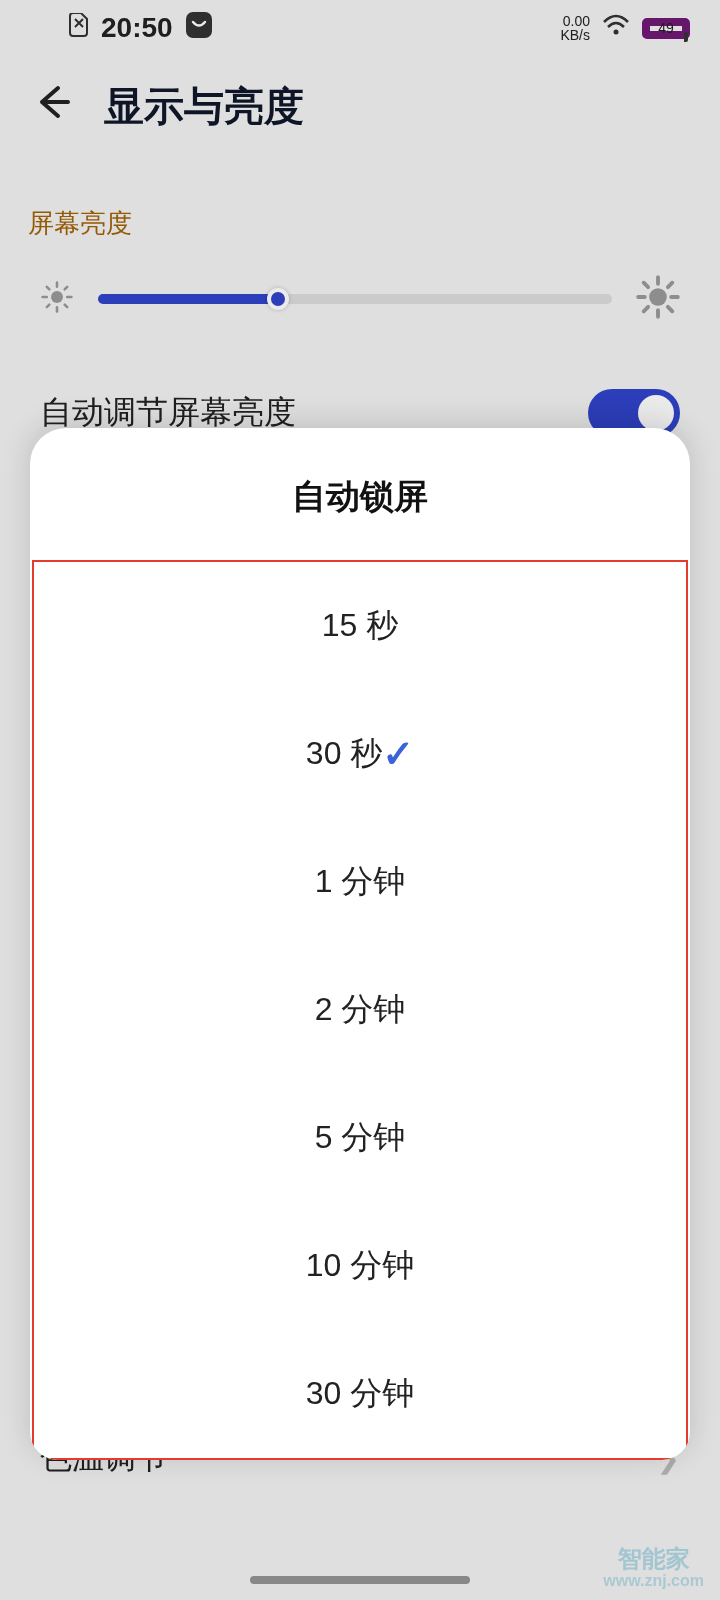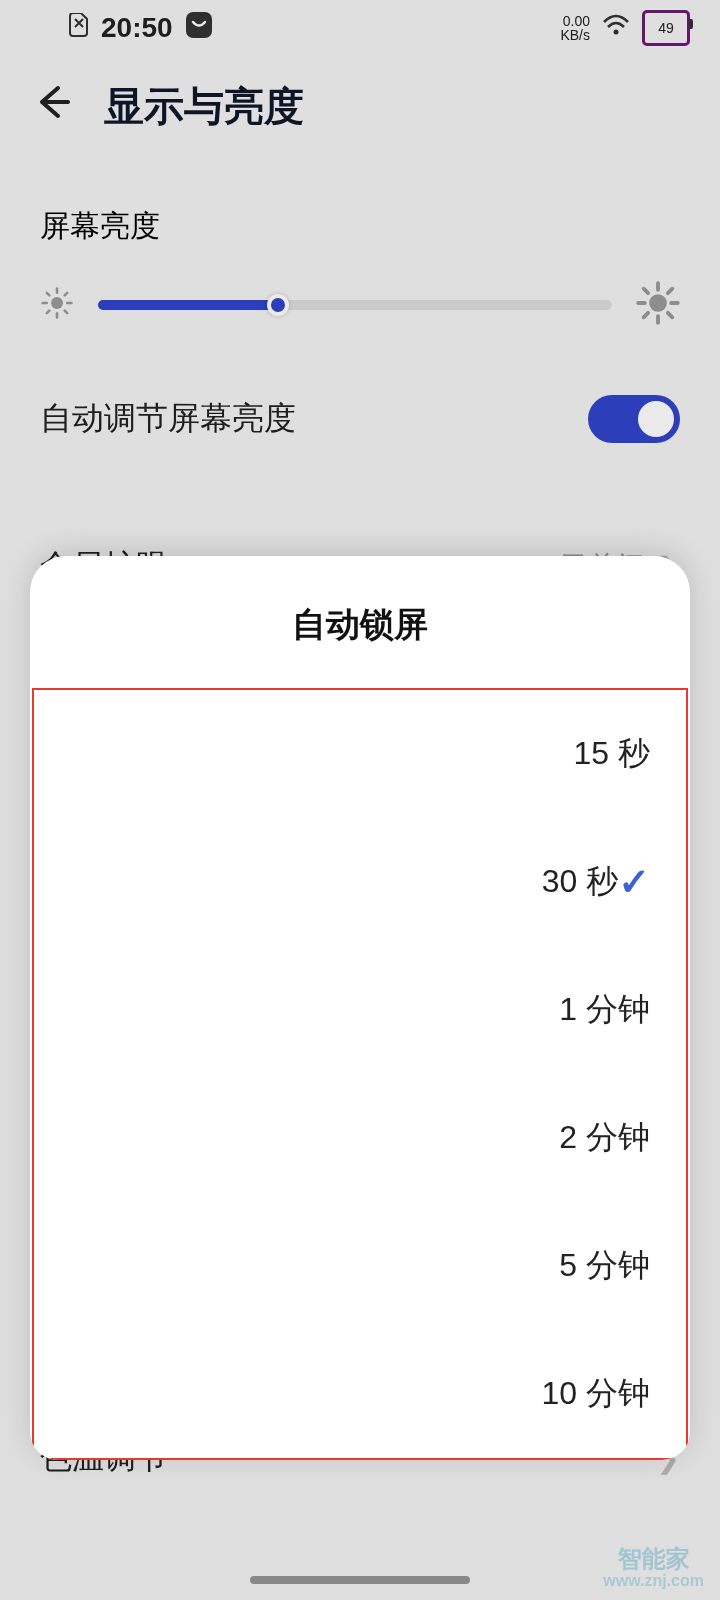--- a/index.html
+++ b/index.html
@@ -25,42 +25,42 @@
       justify-content: space-between;
       padding: 0 30px;
       font-size: 24px;
       font-weight: 500;
       color: #222;
     }
     .sb-left, .sb-right { display: flex; align-items: center; gap: 12px; margin-left: 39px; }
     .sb-icon { display: inline-block; }
     .sb-net { font-size: 14px; line-height: 1; text-align: right; }
     .battery {
-      width: 48px; height: 36px;
-      border: 3px solid #701a75; border-radius: 5px;
+      width: 48px; height: 21px;
+      border: 8px solid #701a75; border-radius: 5px;
       position: relative; display: flex; align-items: center; justify-content: center;
       font-size: 14px;
     }
     .battery::after {
       content: ""; position: absolute; right: -6px; top: 6px;
       width: 4px; height: 10px; background: #333; border-radius: 0 2px 2px 0;
     }
     .header {
       height: 100px;
       display: flex;
       align-items: center;
       padding: 0 30px;
       gap: 30px;
     }
     .back-icon { font-size: 40px; color: #222; }
     .header-title { font-size: 40px; font-weight: 600; color: #0f172a; }
     .section-label {
-      padding: 50px 40px 24px;
-      font-size: 30px;
-      color: #000000;
+      padding: 50px 28px 24px;
+      font-size: 26px;
+      color: #a16207;
     }
     .brightness-row {
       display: flex; align-items: center;
       padding: 10px 40px 30px; gap: 24px;
     }
     .sun-icon { color: #888; }
     .slider-track {
       flex: 1; height: 10px; background: #ddd;
       border-radius: 6px; position: relative;
     }
@@ -100,21 +100,21 @@
     }
     .sheet-title {
       text-align: center; font-size: 34px; font-weight: 600;
       padding: 46px 4px 40px; color: #111;
     }
     .sheet-list {
       border: 2px solid #e63a2e;
       margin: 0 2px;
     }
     .sheet-item {
-      display: flex; align-items: center; justify-content: flex-end;
+      display: flex; align-items: center; justify-content: center;
       padding: 42px 36px;
       font-size: 32px; color: #222;
     }
     .check-icon { color: #3a63d8; font-size: 38px; font-weight: 600; }
     .bottom-row {
       position: absolute; left: 0; right: 0; bottom: 90px;
       display: flex; align-items: center; justify-content: space-between;
       padding: 30px 40px; z-index: 2;
     }
     .watermark {
@@ -254,20 +254,23 @@
     </div>
     <div class="sheet-item">
       <span>2 分钟</span>
     </div>
     <div class="sheet-item">
       <span>5 分钟</span>
     </div>
     <div class="sheet-item">
       <span>10 分钟</span>
     </div>
+    <div class="sheet-item">
+      <span>30 分钟</span>
+    </div>
   </div>
 </div>
 
 <div class="watermark">
   <span>智能家</span>
   <span class="sub">www.znj.com</span>
 </div>
 
 <div class="nav-bar"></div>
 

